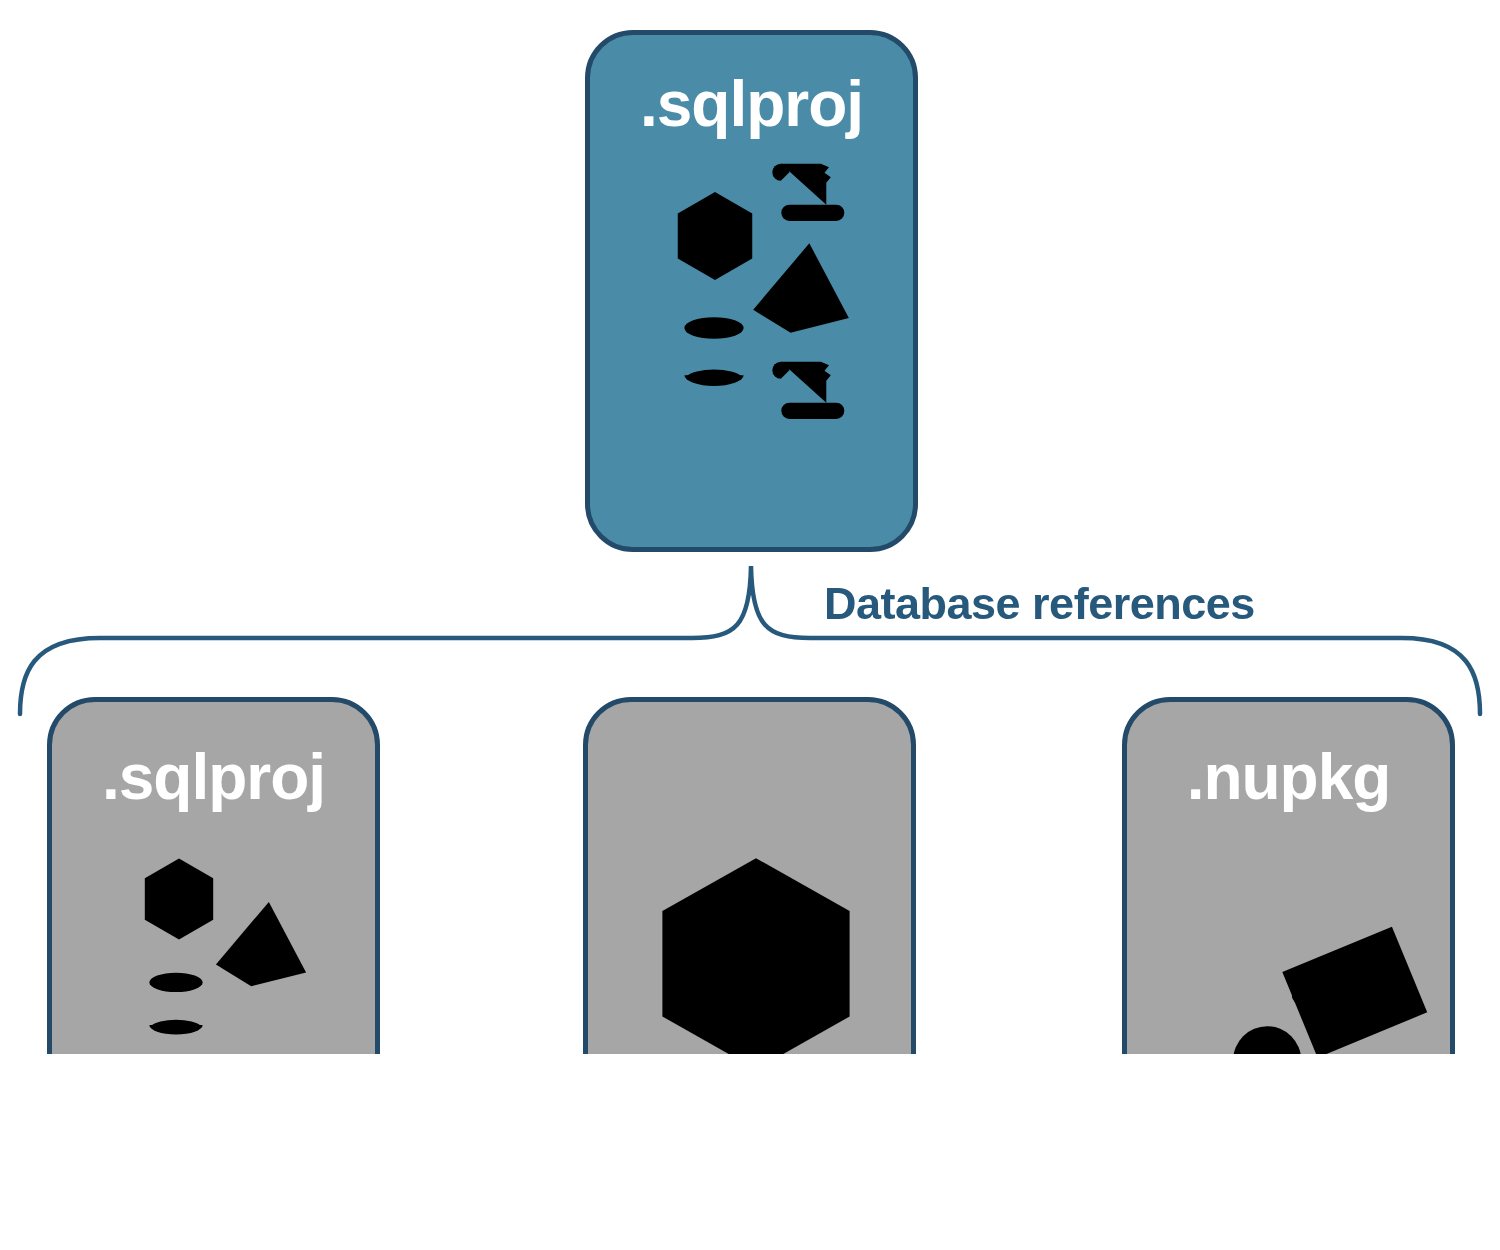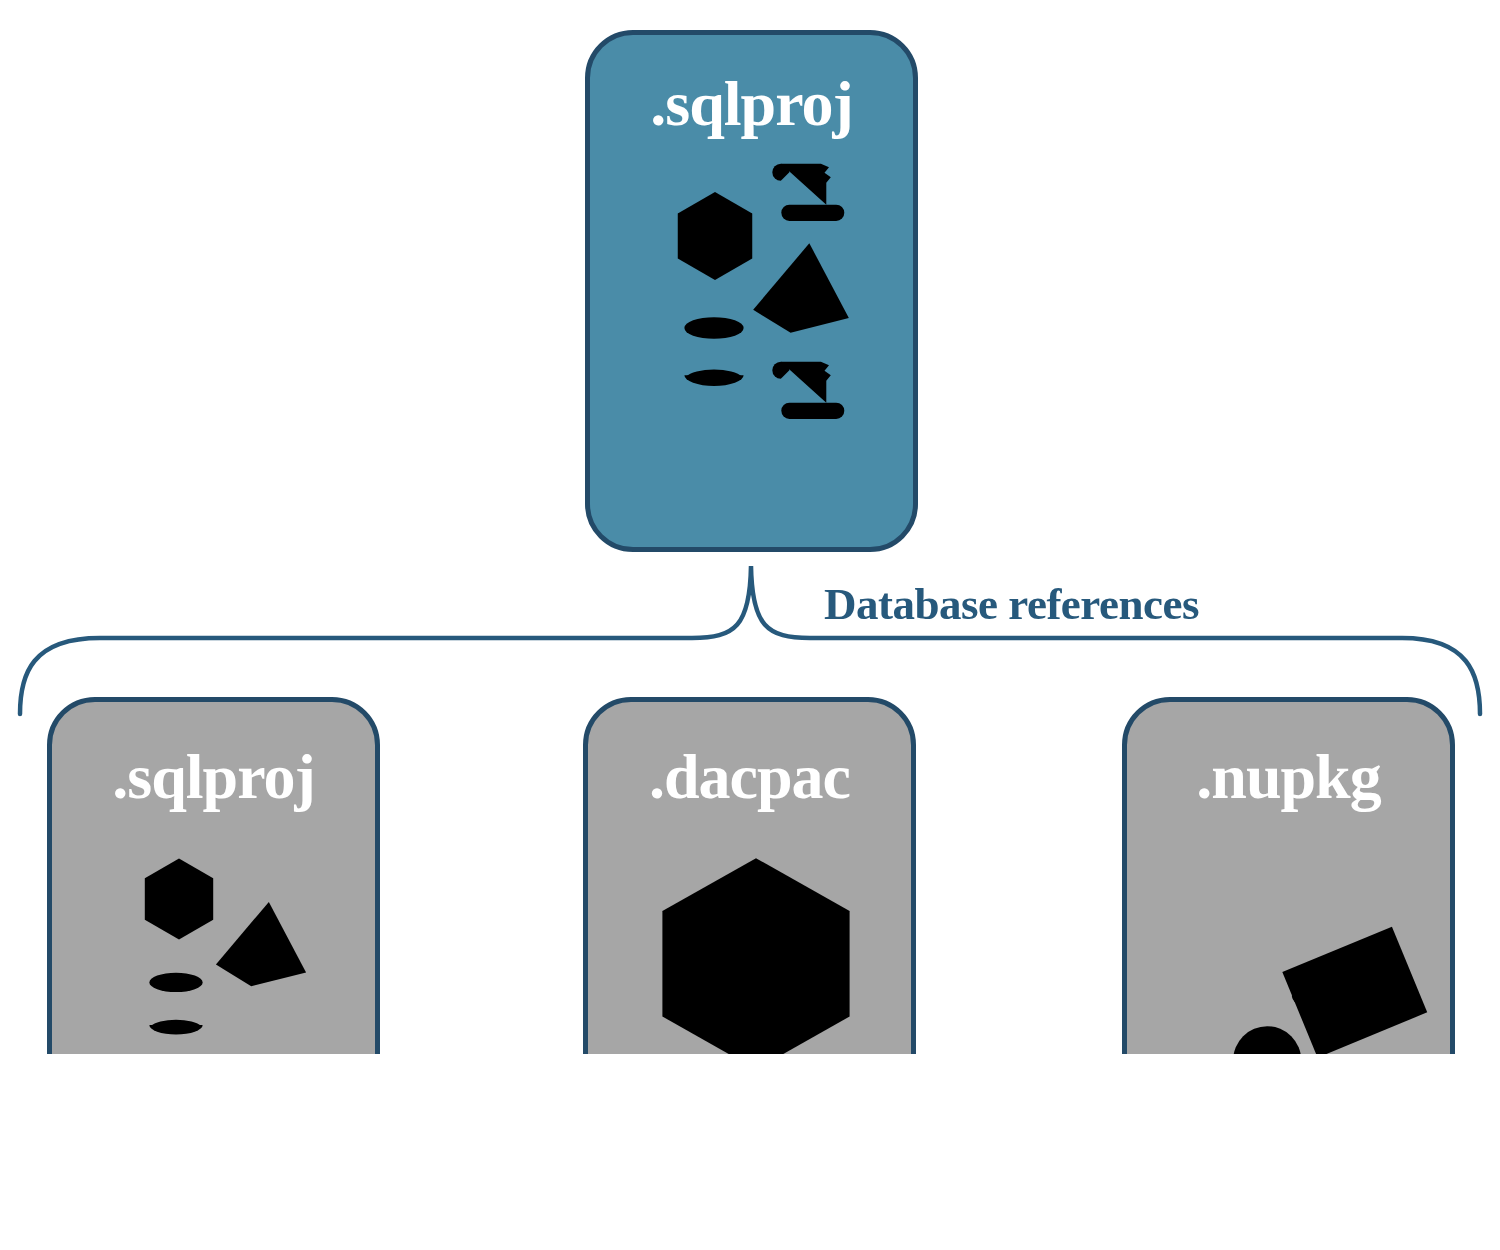--- a/index.html
+++ b/index.html
@@ -8,21 +8,21 @@
     --child-fill:#A6A6A6;
     --node-border:#234A68;
     --brace:#27597C;
     --connector-text:#27597C;
     --node-label:#FFFFFF;
   }
   html,body{margin:0;padding:0;background:var(--background);}
   .canvas{
     position:relative;width:1500px;height:1054px;overflow:hidden;
     background:var(--background);
-    font-family:Liberation Serif, serif;
+    font-family:Liberation Sans, sans-serif;
   }
   .node{
     position:absolute;
     border:5px solid var(--node-border);
     border-radius:48px;
     box-sizing:border-box;
   }
   .node.root{left:585px;top:30px;width:333px;height:522px;background:var(--root-fill);}
   .node.child{top:697px;width:333px;height:525px;background:var(--child-fill);}
   #child-0{left:47px;}
@@ -153,21 +153,20 @@
       </svg>
     <svg class="ic" style="left:156px;top:194px" width="106" height="98" viewBox="0 0 100 100">
         <use href="#sym-pyramid"></use>
       </svg>
     <svg class="ic" style="left:88px;top:258px" width="72" height="88" viewBox="0 0 100 100">
         <use href="#sym-cylinder"></use>
       </svg>
   </div>
 
   <div class="node child" id="child-1">
-    <div class="node-title">.dacpac</div>
     <svg class="ic" style="left:48px;top:126px" width="240" height="262" viewBox="0 0 100 100">
         <use href="#sym-package"></use>
       </svg>
   </div>
 
   <div class="node child" id="child-2">
     <div class="node-title">.nupkg</div>
     <svg class="ic" style="left:44px;top:144px" width="268" height="252" viewBox="0 0 100 100">
         <use href="#sym-trolley"></use>
       </svg>

